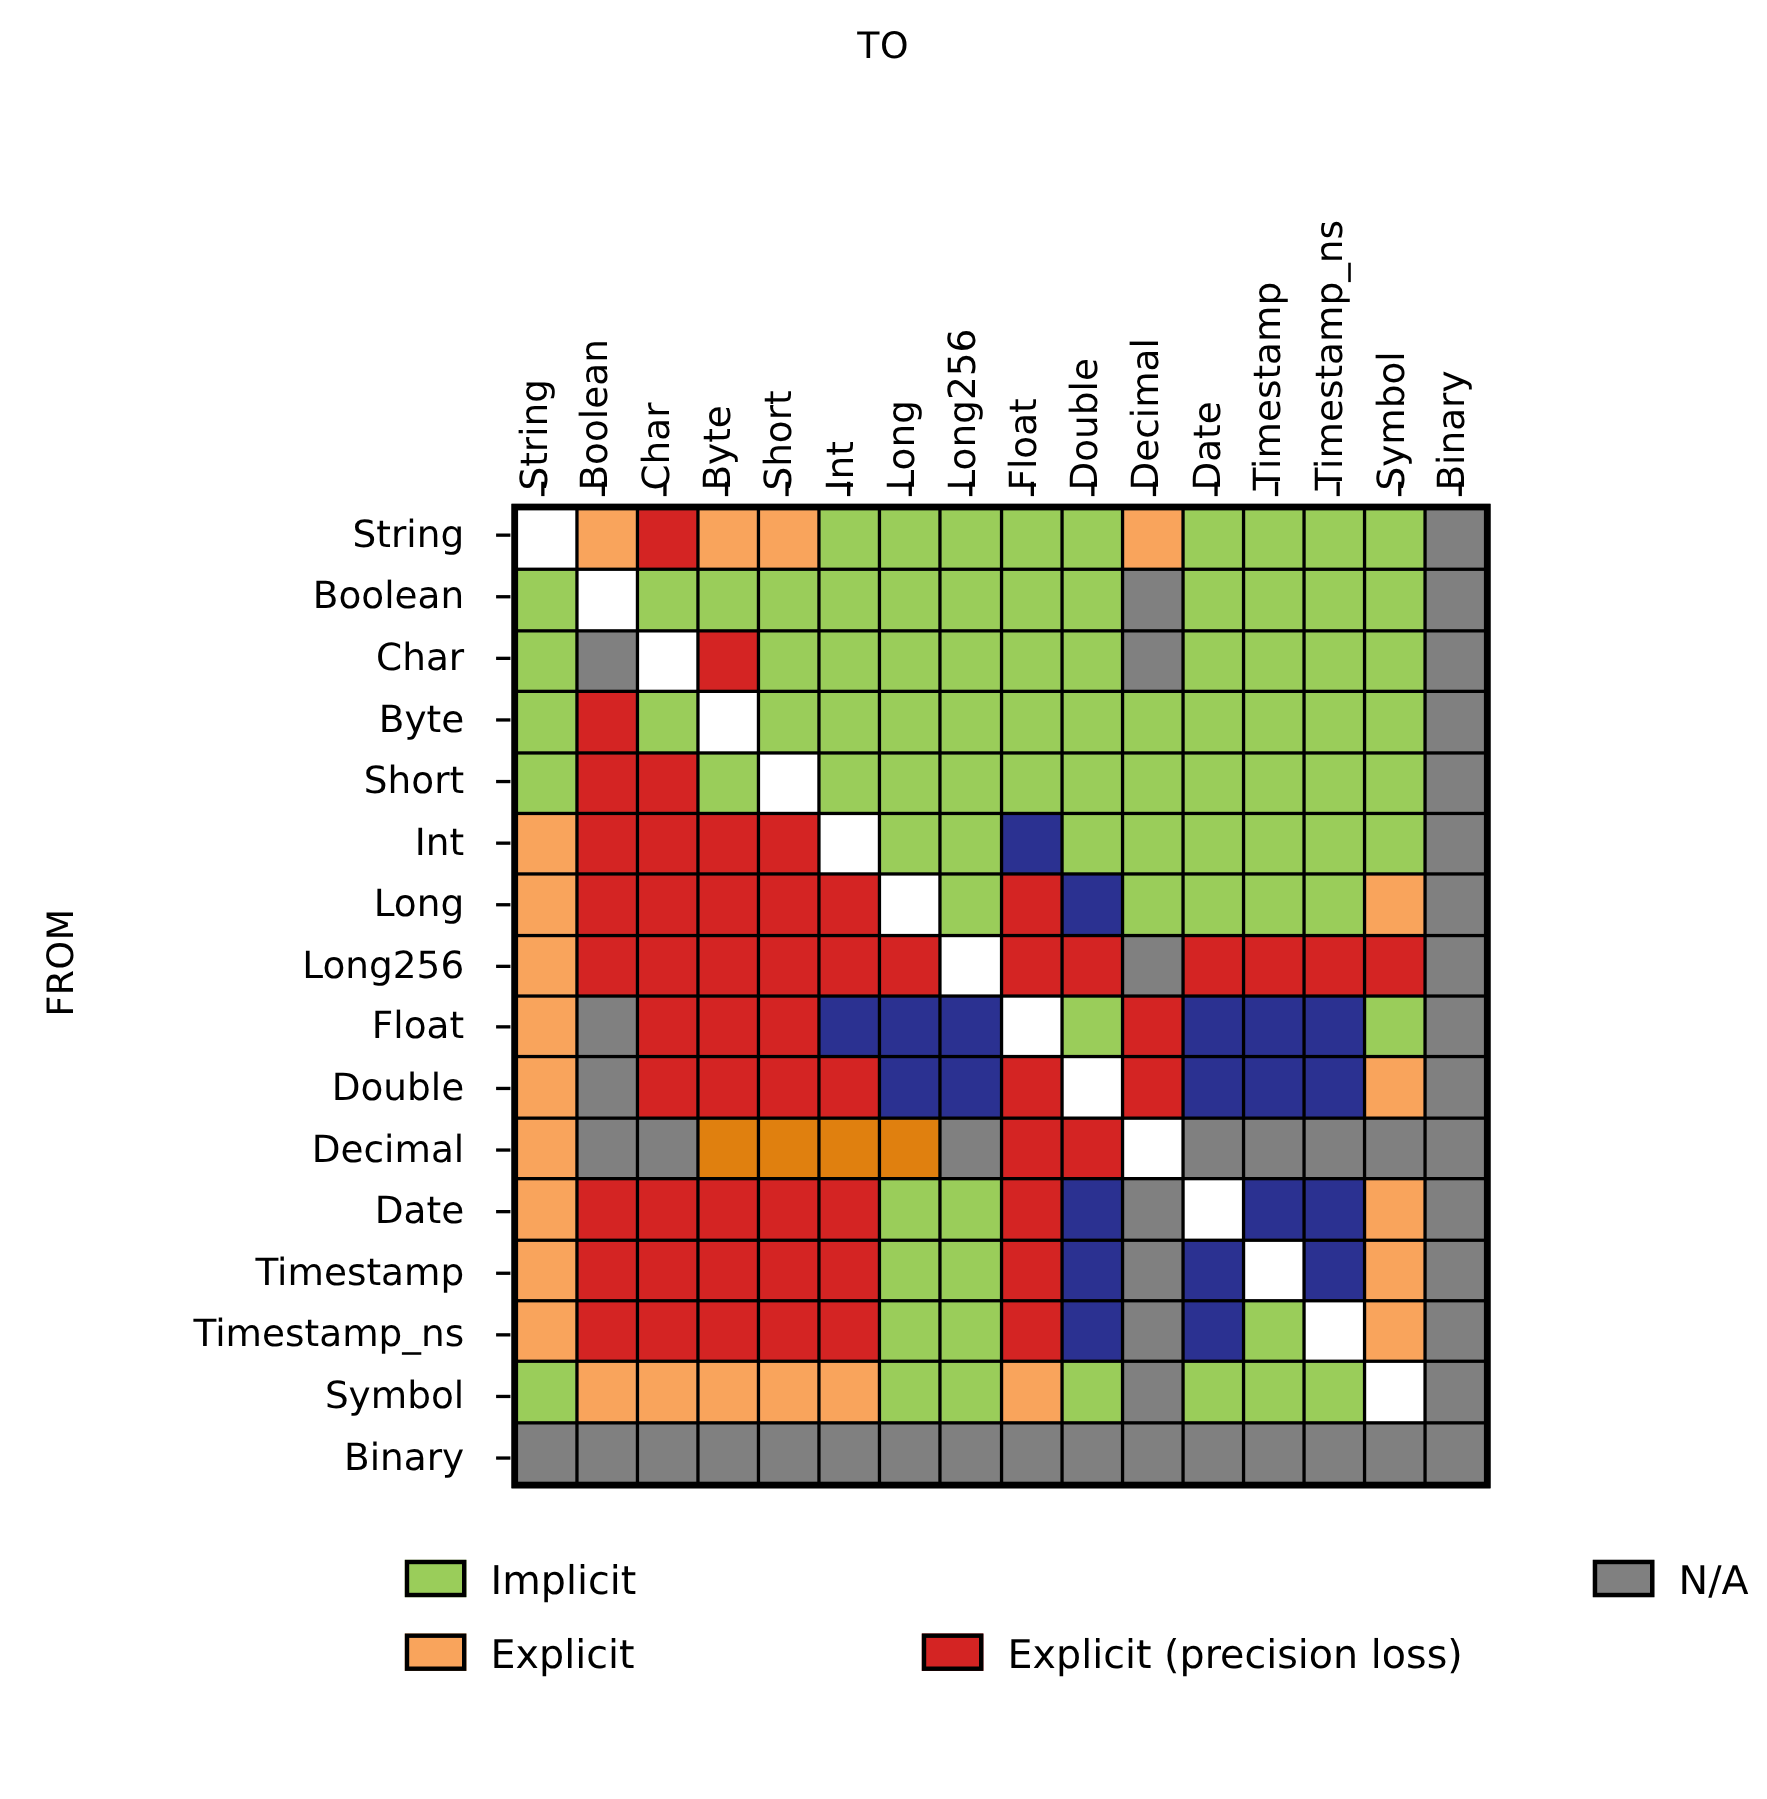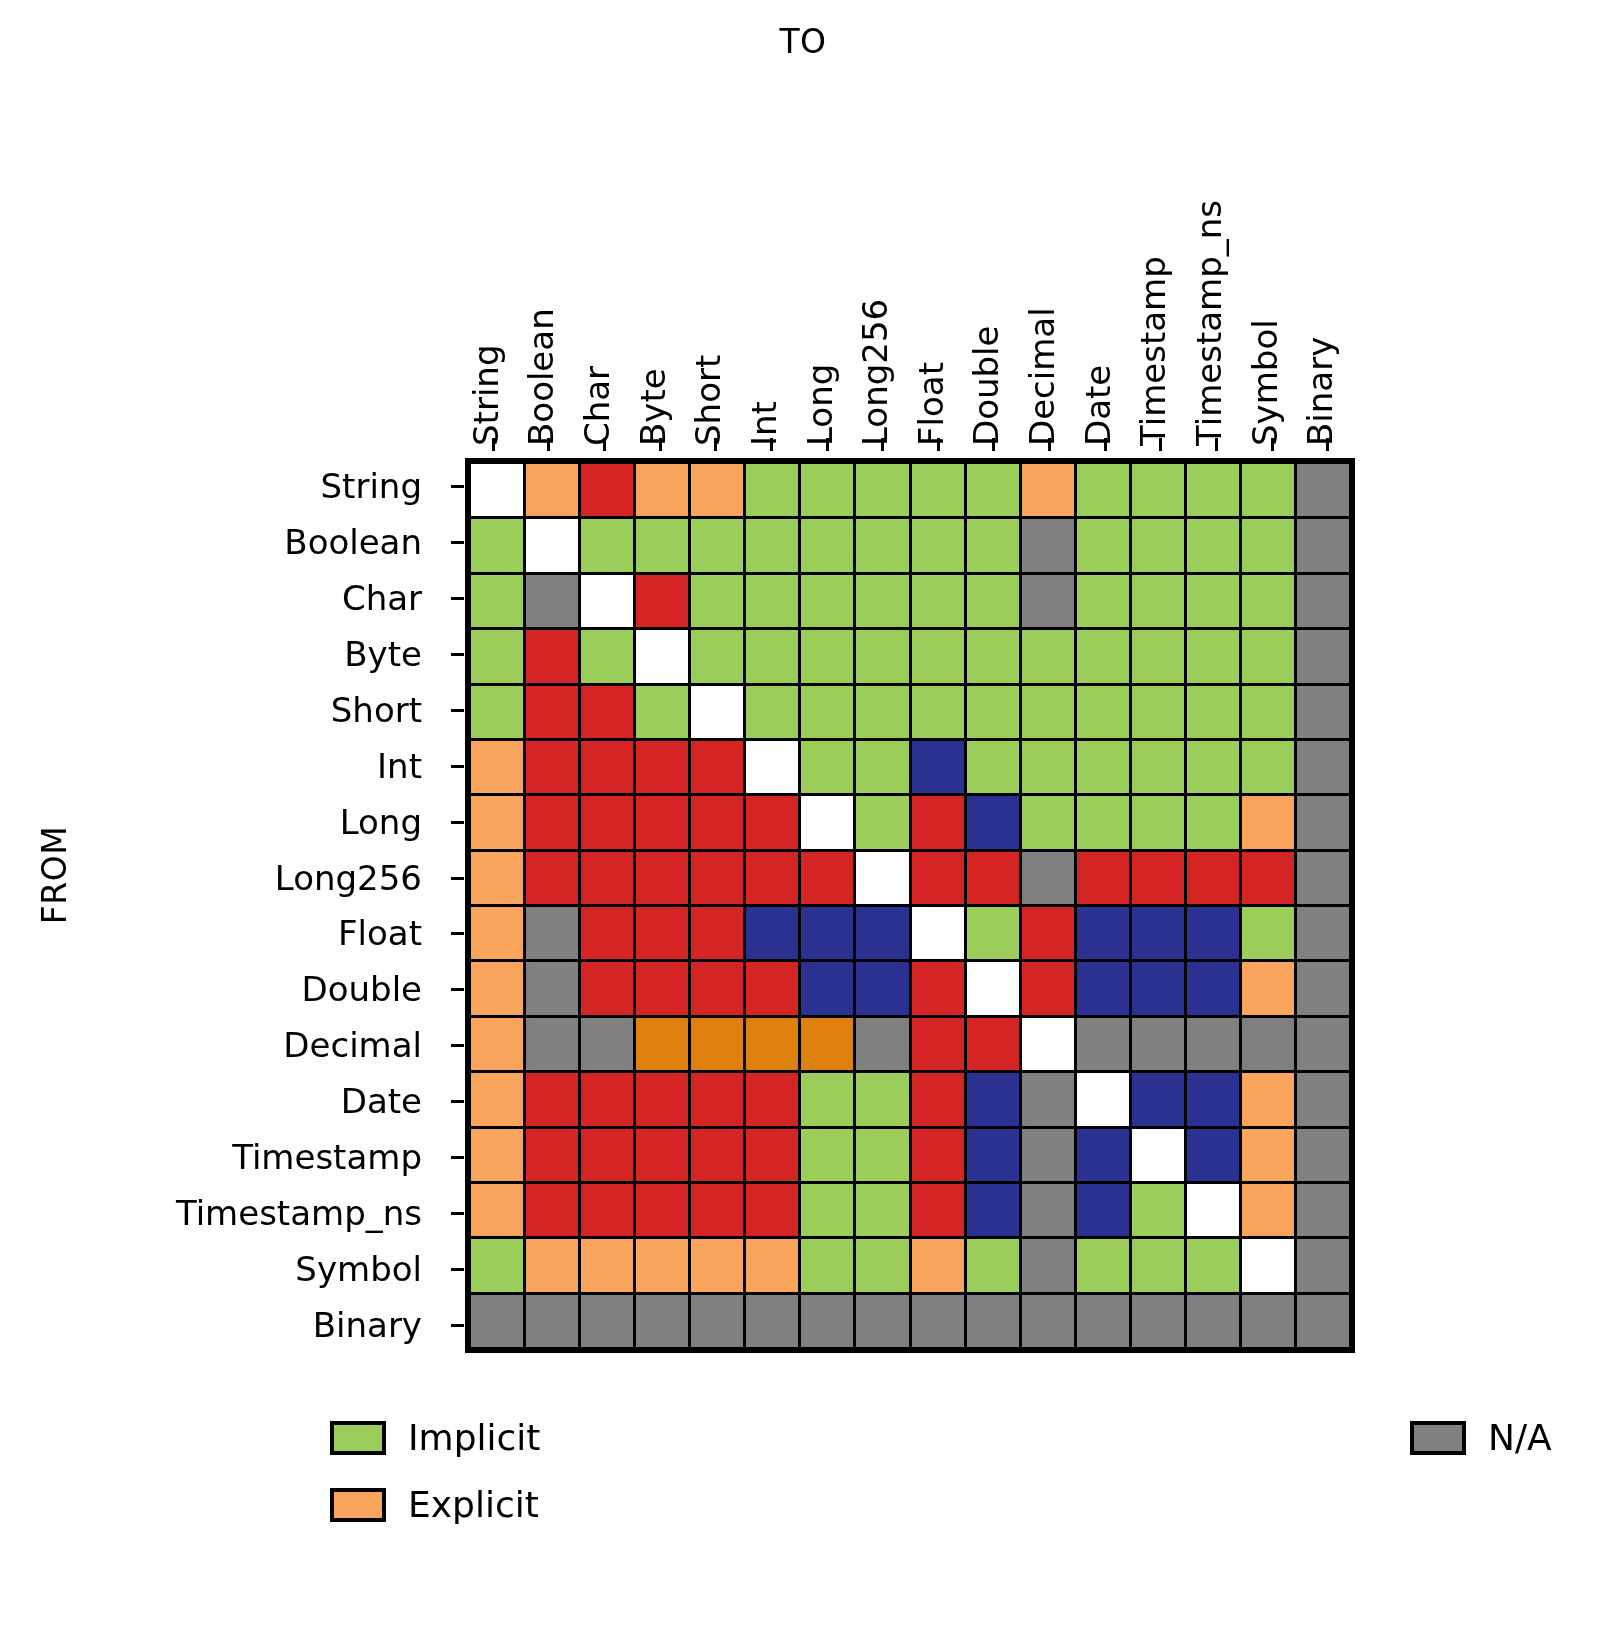--- a/index.html
+++ b/index.html
@@ -128,22 +128,22 @@
   #legend {
     position: absolute;
     left: 0;
     top: 1400px;
     width: 1606px;
     height: 200px;
   }
   .legend-item {
     position: absolute;
     display: flex;
-    align-items: center;
     white-space: nowrap;
+    margin-left: 38px;
   }
   .legend-swatch {
     width: 56px;
     height: 34px;
     border: 4px solid #000000;
     box-sizing: border-box;
     flex: 0 0 auto;
   }
   .legend-text {
     margin-left: 22px;
@@ -490,17 +490,21 @@
 
 <div id="legend">
     <div class="legend-item" style="left: 330px; top: 18px;">
       <div class="legend-swatch" style="background: rgb(154, 205, 90);"></div>
       <div class="legend-text">Implicit</div>
     </div>
     <div class="legend-item" style="left: 330px; top: 85px;">
       <div class="legend-swatch" style="background: rgb(249, 164, 92);"></div>
       <div class="legend-text">Explicit</div>
     </div>
+    <div class="legend-item" style="left: 800px; top: 85px;">
+      <div class="legend-swatch" style="background: rgb(212, 36, 35);"></div>
+      <div class="legend-text">Explicit (precision loss)</div>
+    </div>
     <div class="legend-item" style="left: 1410px; top: 18px;">
       <div class="legend-swatch" style="background: rgb(128, 128, 128);"></div>
       <div class="legend-text">N/A</div>
     </div>
   </div>
 
 </body></html>

